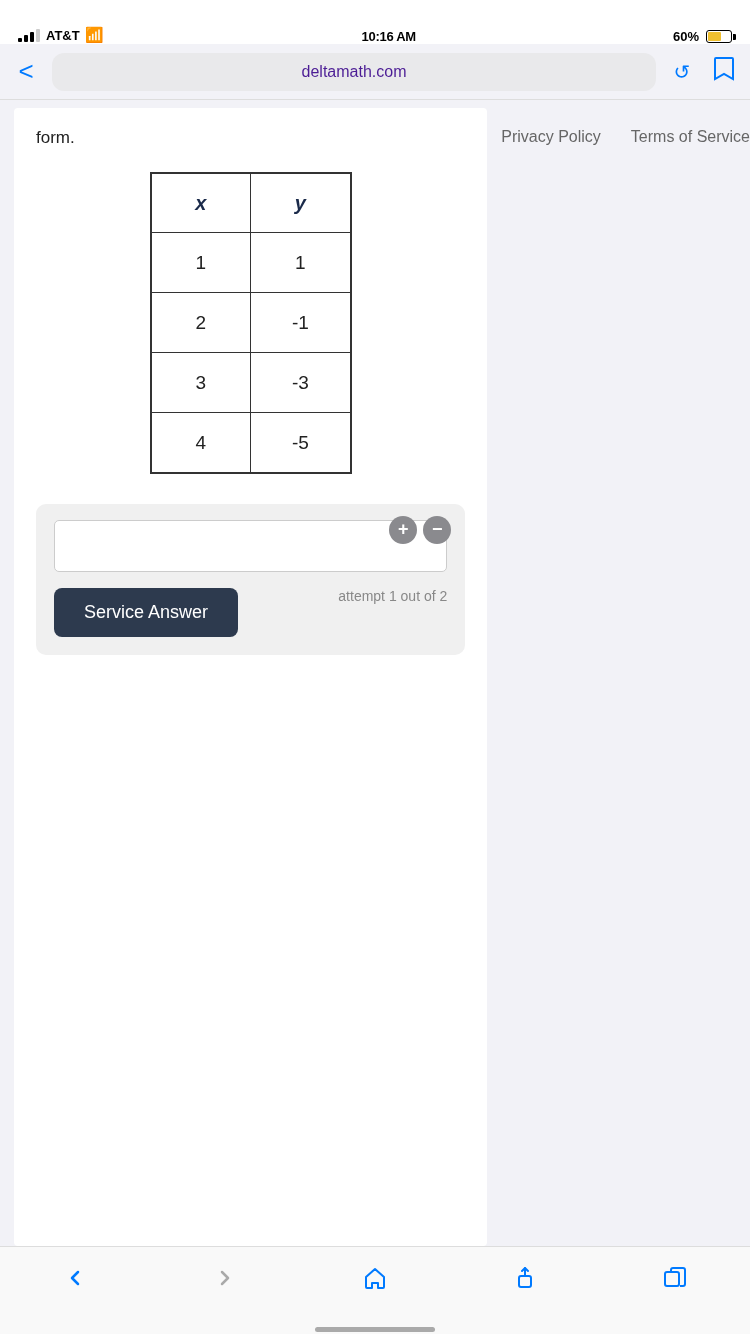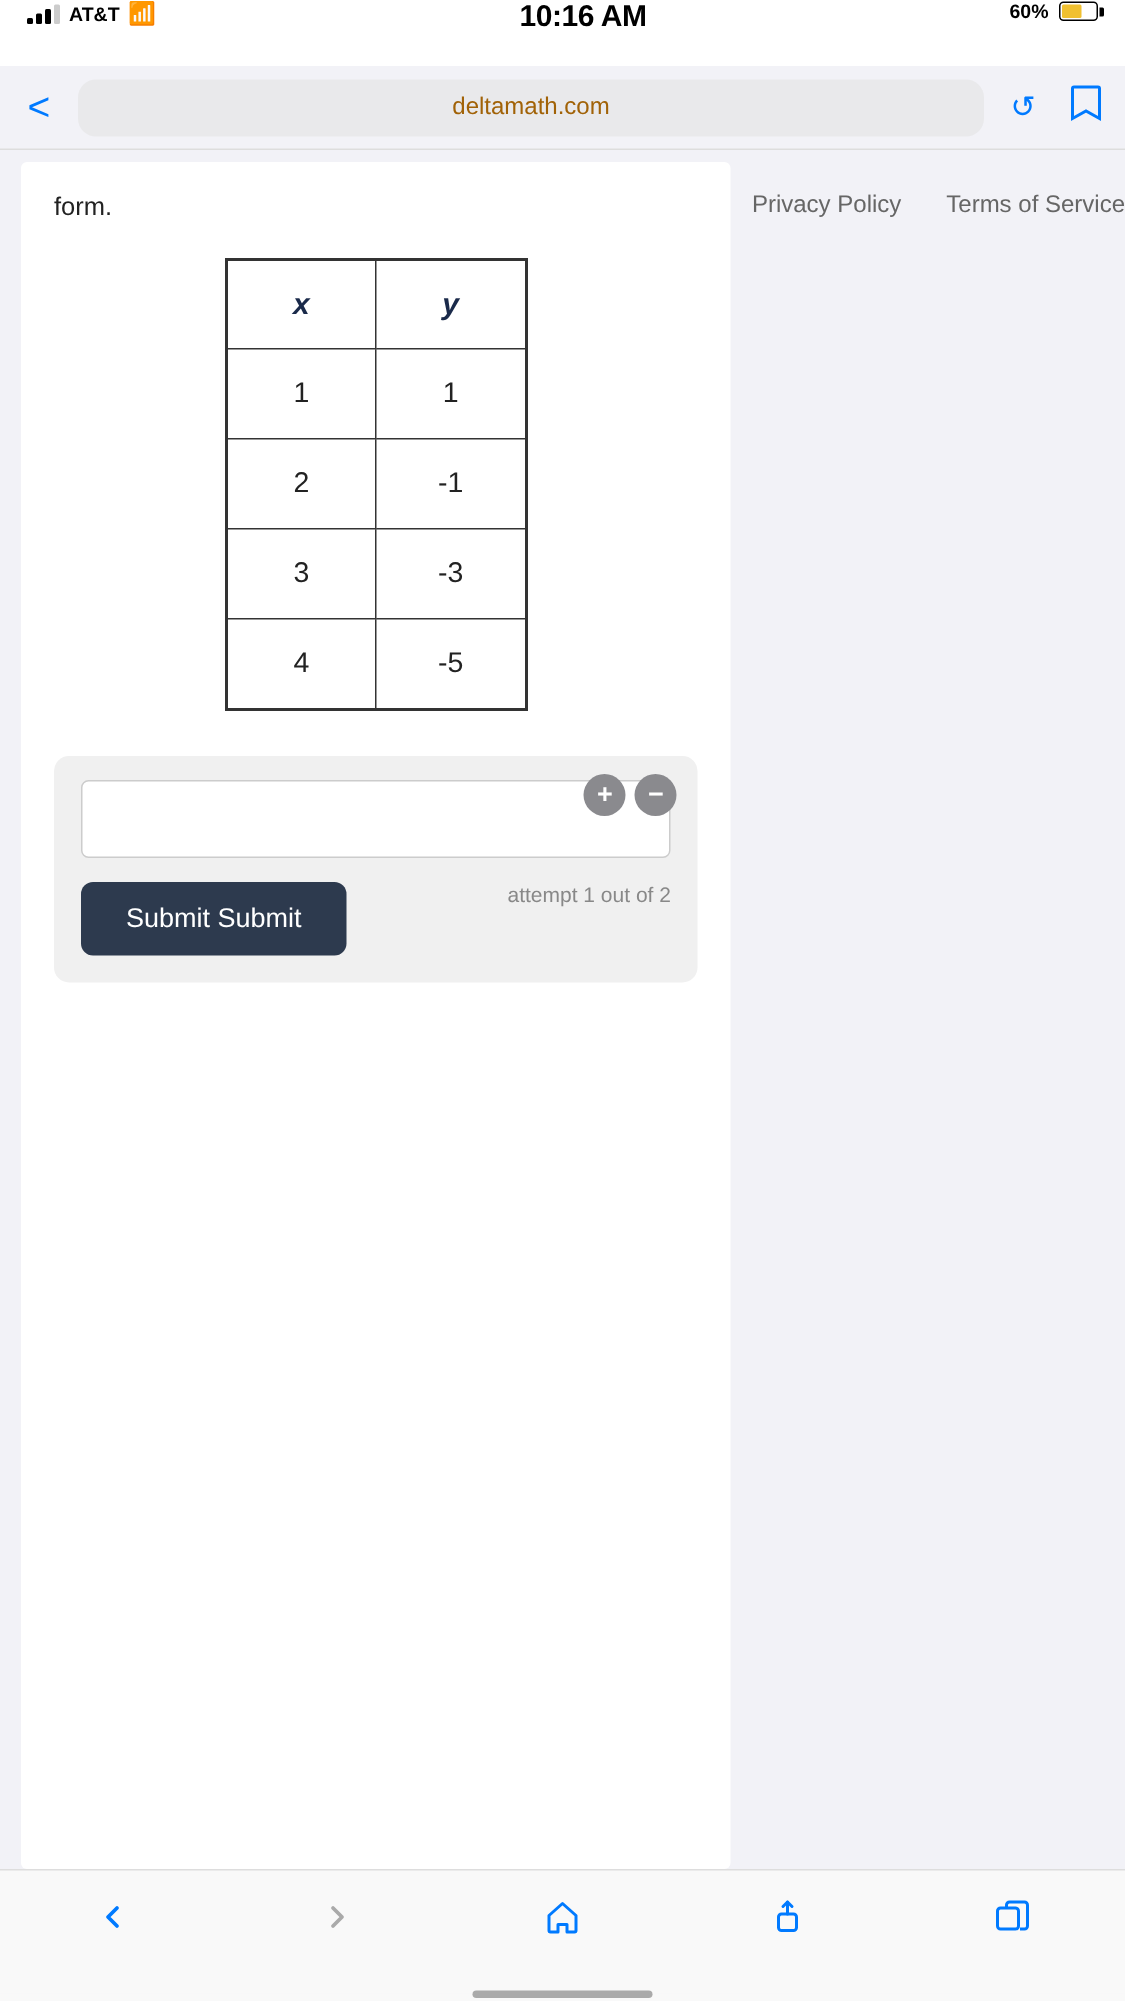--- a/index.html
+++ b/index.html
@@ -12,21 +12,21 @@
       font-family: -apple-system, BlinkMacSystemFont, 'Helvetica Neue', Arial, sans-serif;
       display: flex;
       flex-direction: column;
     }
 
     
     .status-bar {
       background: #fff;
       height: 44px;
       display: flex;
-      align-items: flex-start;
+      align-items: flex-end;
       justify-content: space-between;
       padding: 0 18px;
       font-size: 15px;
       font-weight: 600;
     }
     .status-left {
       display: flex;
       align-items: center;
       gap: 6px;
       font-size: 13px;
@@ -36,21 +36,21 @@
       display: flex;
       align-items: flex-end;
       gap: 2px;
     }
     .signal-bars span {
       background: #000;
       width: 4px;
       border-radius: 1px;
     }
     .status-time {
-      font-size: 20px;
+      font-size: 13px;
       font-weight: 600;
       letter-spacing: -0.3px;
     }
     .status-right {
       display: flex;
       align-items: center;
       gap: 7px;
       font-size: 13px;
       font-weight: 600;
     }
@@ -108,21 +108,21 @@
     }
     .address-bar {
       flex: 1;
       background: #e9e9eb;
       border-radius: 12px;
       height: 38px;
       display: flex;
       align-items: center;
       justify-content: center;
       font-size: 16px;
-      color: #a16207;
+      color: #4c1d95;
       font-weight: 400;
     }
     .browser-reload {
       font-size: 20px;
       color: #007aff;
       background: none;
       border: none;
       cursor: pointer;
       width: 32px;
       text-align: center;
@@ -375,21 +375,21 @@
       </tbody>
     </table>
 
     <div class="answer-box">
       <div class="answer-box-controls">
         <button class="control-btn control-btn-plus">+</button>
         <button class="control-btn control-btn-minus">−</button>
       </div>
       <input type="text" class="answer-input" placeholder="" style="">
       <div class="clearfix">
-        <button class="submit-btn">Submit Submit</button>
+        <button class="submit-btn">Service Answer</button>
         <span class="attempt-text">attempt 1 out of 2</span>
       </div>
     </div>
   </div>
 
   <div class="footer-spacer"></div>
 
   <div class="footer-links">
     <a href="#">Privacy Policy</a>
     <a href="#">Terms of Service</a>

